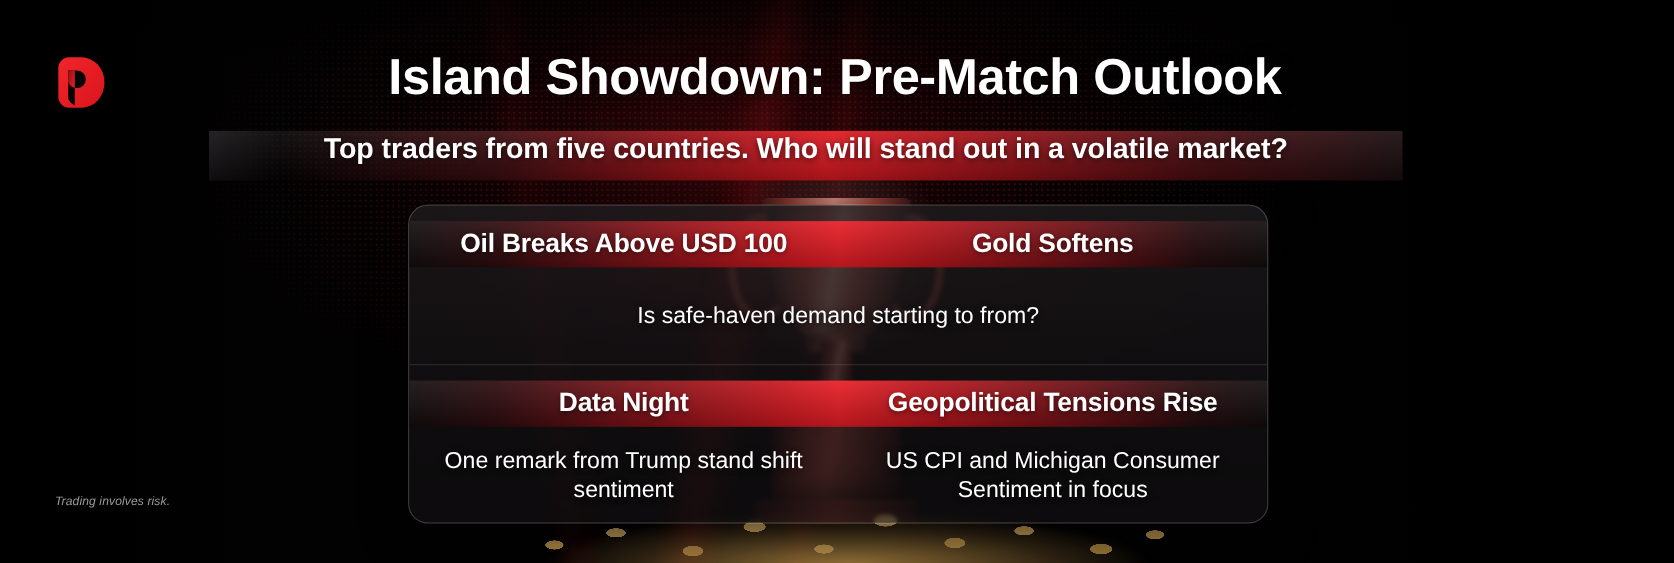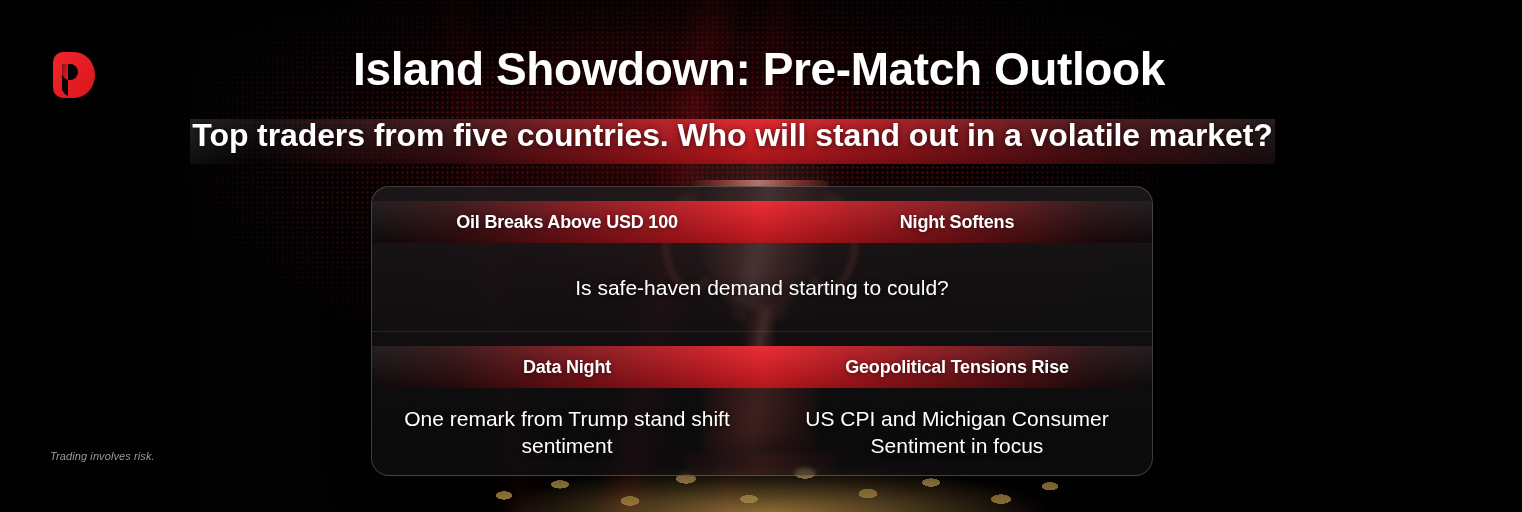--- a/index.html
+++ b/index.html
@@ -241,21 +241,21 @@
   }
   .subtitle-text {
     position: absolute;
     left: 0; top: 0;
     width: 1085px;
     height: 32px;
     display: flex;
     align-items: center;
     justify-content: center;
     color: #ffffff;
-    font-size: 32px;
+    font-size: 26px;
     font-weight: 700;
     letter-spacing: -0.1px;
     text-shadow: 0 1px 6px rgba(0,0,0,.6);
     z-index: 2;
   }
 
   
   .card {
     position: absolute;
     left: 371px;
@@ -303,21 +303,21 @@
     height: 42px;
     display: flex;
     z-index: 3;
   }
   .band-title {
     flex: 1 1 50%;
     display: flex;
     align-items: center;
     justify-content: center;
     color: #ffffff;
-    font-size: 18px;
+    font-size: 24px;
     font-weight: 700;
     letter-spacing: -0.2px;
     text-shadow: 0 1px 5px rgba(0,0,0,.5);
   }
 
   .body-row {
     position: absolute;
     left: 0; top: 56px;
     width: 100%;
     height: 88px;
@@ -403,24 +403,24 @@
   <div class="subtitle-band">
     <div class="subtitle-text">Top traders from five countries. Who will stand out in a volatile market?</div>
   </div>
 
   <div class="card">
 
     <div class="row">
       <div class="band"></div>
       <div class="band-titles">
         <div class="band-title">Oil Breaks Above USD 100</div>
-        <div class="band-title">Night Softens</div>
+        <div class="band-title">Gold Softens</div>
       </div>
       <div class="body-row">
-        <div class="body-cell">Is safe-haven demand starting to could?</div>
+        <div class="body-cell">Is safe-haven demand starting to from?</div>
       </div>
     </div>
 
     <div class="row">
       <div class="band"></div>
       <div class="band-titles">
         <div class="band-title">Data Night</div>
         <div class="band-title">Geopolitical Tensions Rise</div>
       </div>
       <div class="body-row">

